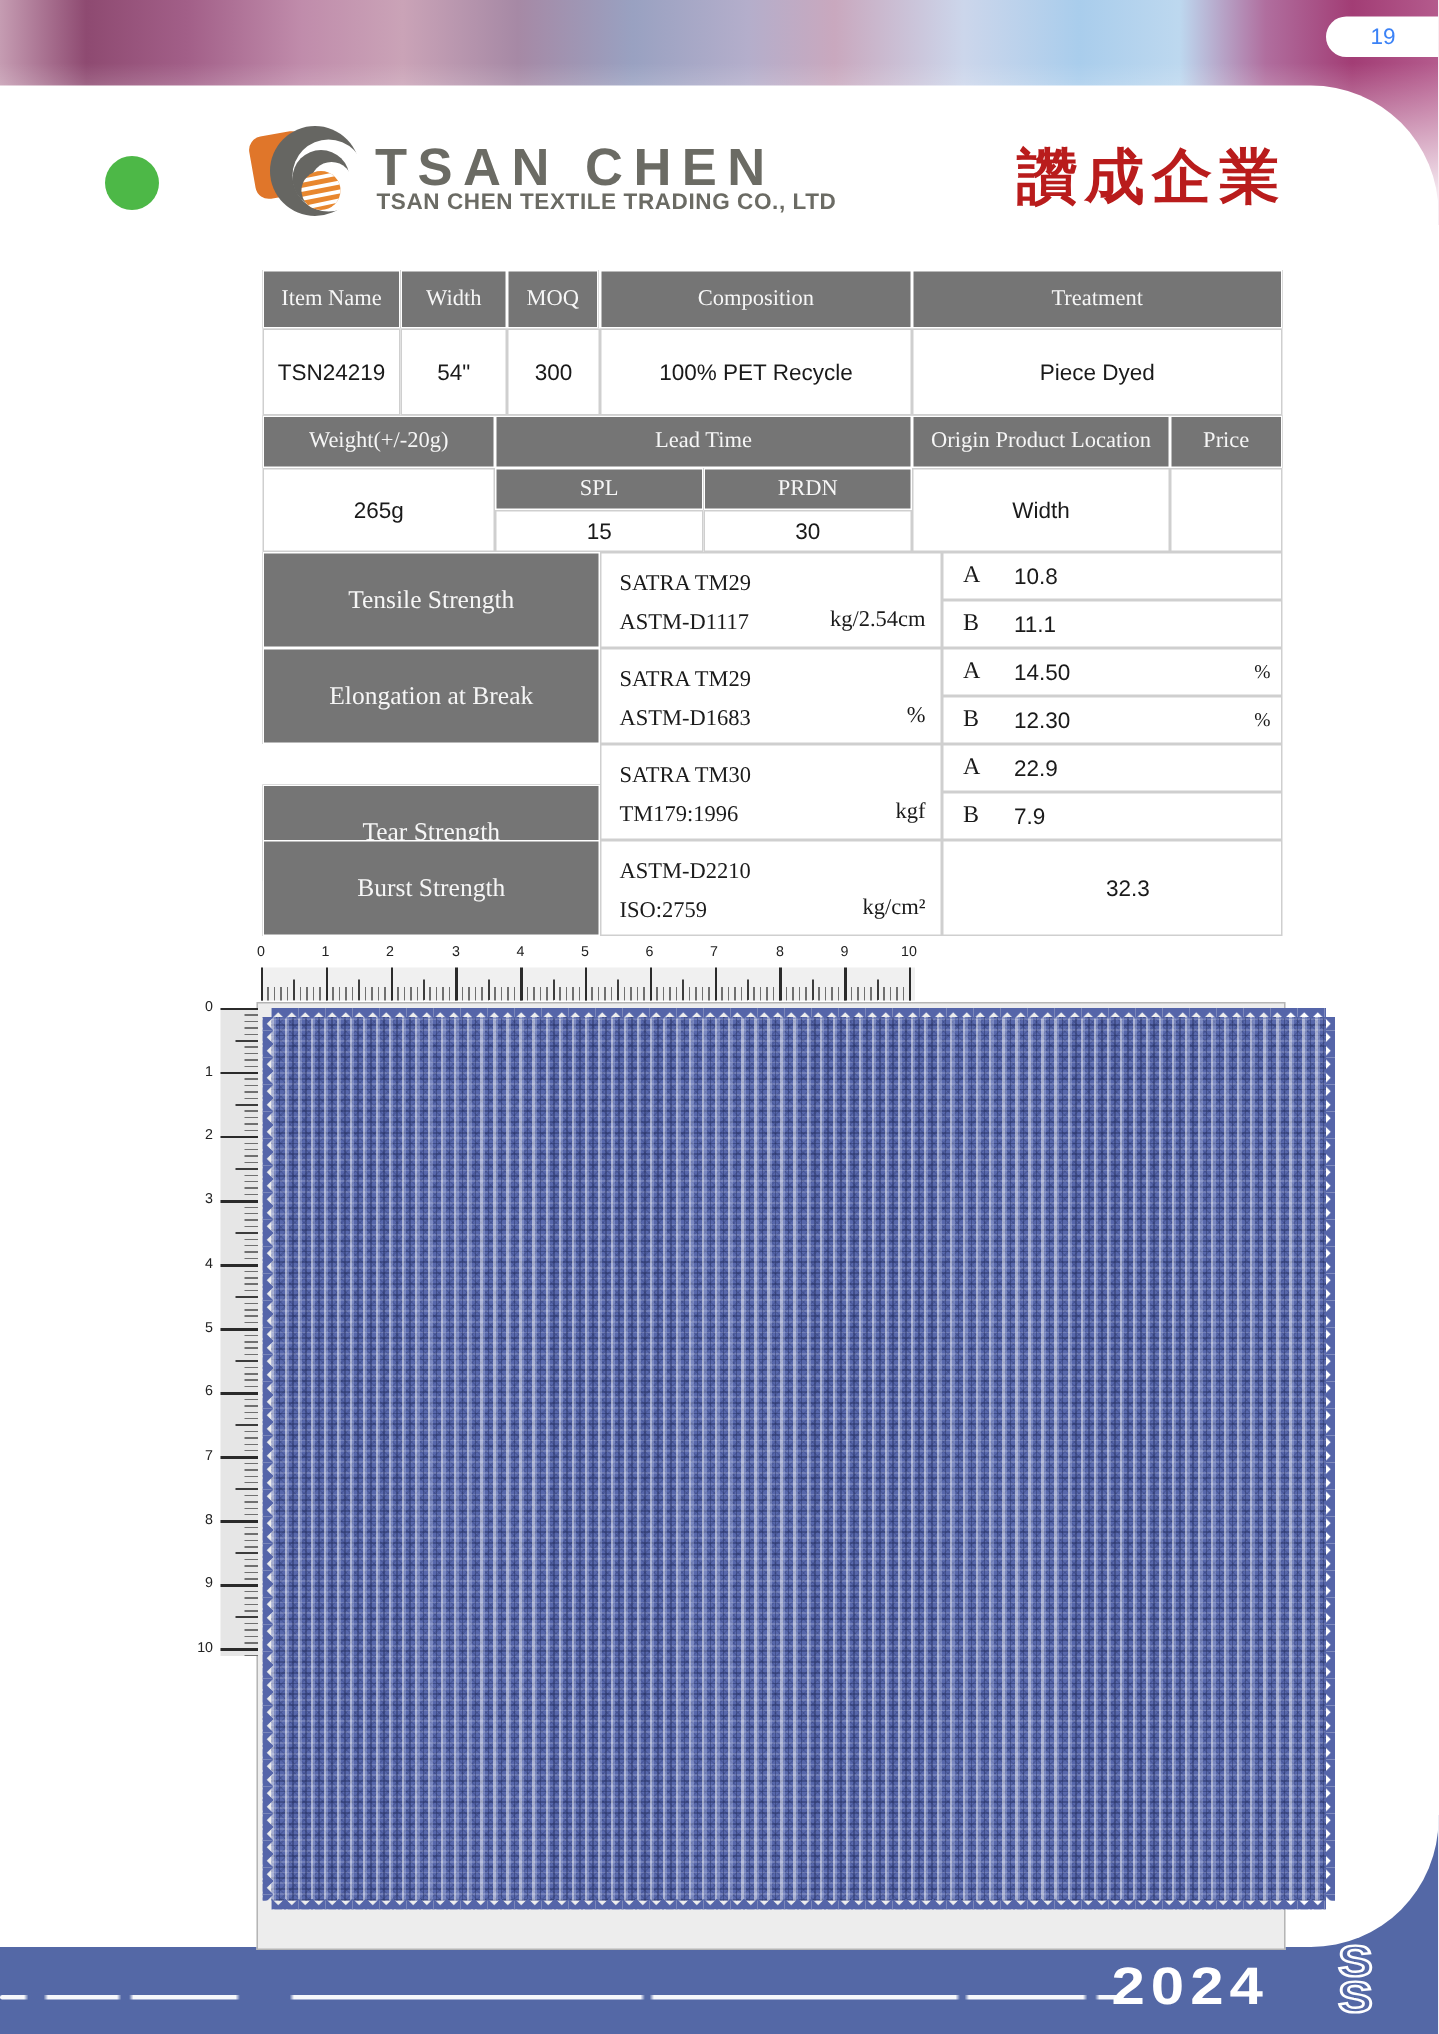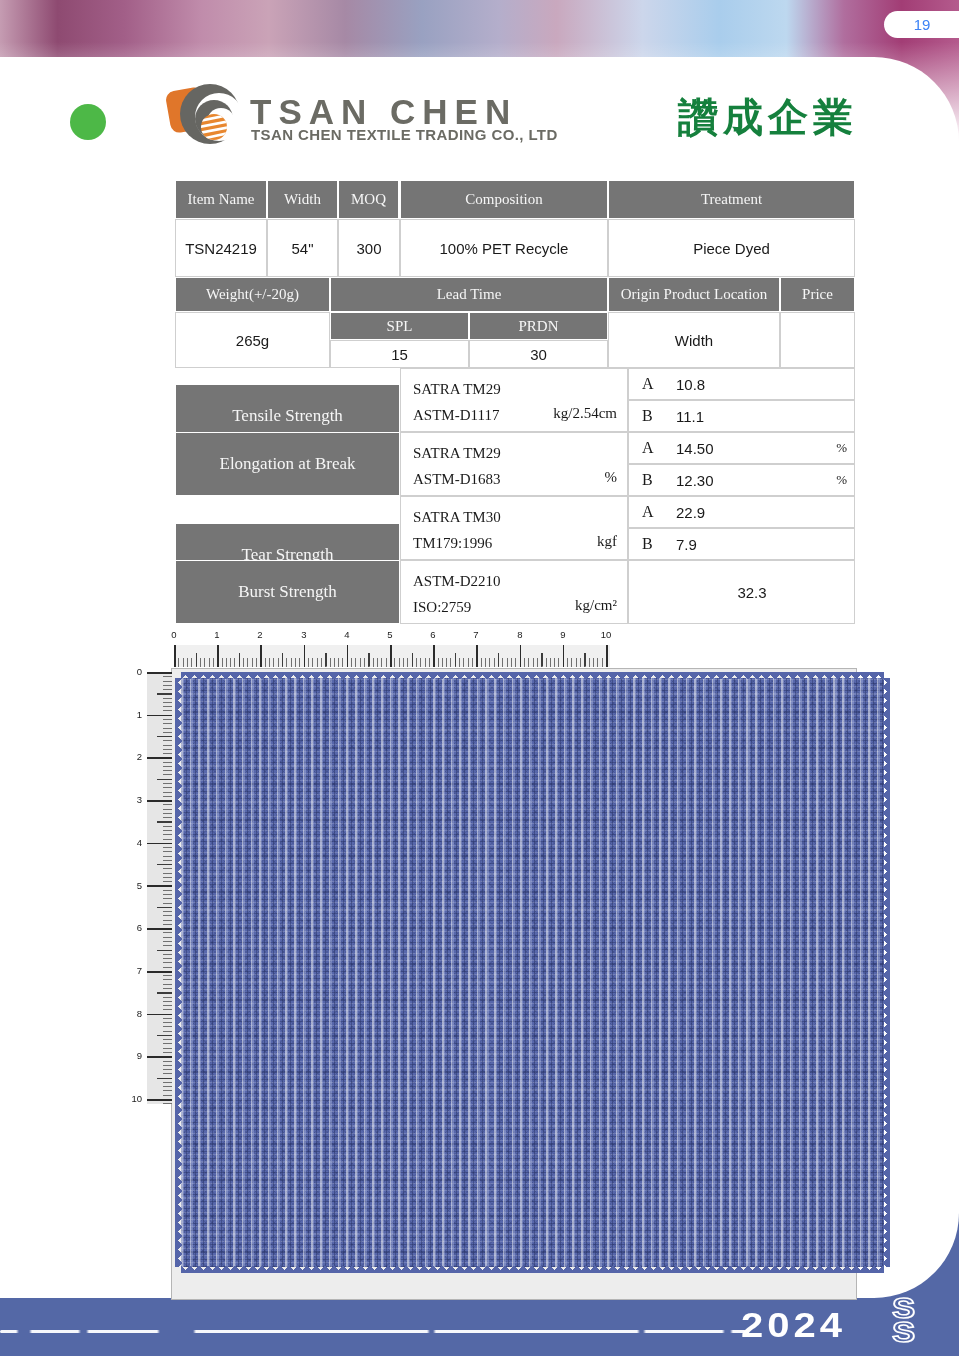--- a/index.html
+++ b/index.html
@@ -21,21 +21,21 @@
     font-size:15px;color:#3b82f6;}
 
   
   .green-dot{position:absolute;left:70px;top:104px;width:36px;height:36px;border-radius:50%;background:#4db847;}
   .logo-svg{position:absolute;left:165px;top:82px;}
   .brand{position:absolute;left:250px;top:92px;font-size:35px;font-weight:bold;color:#6b6b64;
          letter-spacing:7px;font-family:"Liberation Sans",sans-serif;}
   .brand-sub{position:absolute;left:251px;top:126px;font-size:15px;font-weight:bold;color:#6b6b64;
          letter-spacing:.4px;}
   .brand-cjk{position:absolute;left:678px;top:90px;width:190px;font-size:40px;font-weight:bold;
-         color:#15803d;letter-spacing:5px;white-space:nowrap;}
+         color:#b91c1c;letter-spacing:5px;white-space:nowrap;}
 
   
   .hcell{position:absolute;box-sizing:border-box;background:#757575;border:1px solid #fff;
     color:#f6f6f6;display:flex;align-items:center;justify-content:center;text-align:center;
     font-family:"Liberation Serif",serif;font-size:15px;}
   .wcell{position:absolute;box-sizing:border-box;background:#fff;border:1px solid #cfcfcf;
     color:#1a1a1a;display:flex;align-items:center;justify-content:center;text-align:center;
     font-size:15px;}
   .tlabel{font-size:17px;}
   .method{display:block;text-align:left;padding:7px 0 0 12px;font-family:"Liberation Serif",serif;}
@@ -166,21 +166,21 @@
   <div class="hcell" style="left:780px;top:277px;width:75px;height:35px">Price</div>
 
   <div class="wcell" style="left:175px;top:312px;width:155px;height:56px">265g</div>
   <div class="hcell" style="left:330px;top:312px;width:139px;height:28px">SPL</div>
   <div class="hcell" style="left:469px;top:312px;width:139px;height:28px">PRDN</div>
   <div class="wcell" style="left:330px;top:340px;width:139px;height:28px">15</div>
   <div class="wcell" style="left:469px;top:340px;width:139px;height:28px">30</div>
   <div class="wcell" style="left:608px;top:312px;width:172px;height:56px">Width</div>
   <div class="wcell" style="left:780px;top:312px;width:75px;height:56px"></div>
 
-  <div class="hcell tlabel" style="left:175px;top:384px;width:225px;height:64px">Tensile Strength</div>
+  <div class="hcell tlabel" style="left:175px;top:368px;width:225px;height:64px">Tensile Strength</div>
   <div class="wcell method" style="left:400px;top:368px;width:228px;height:64px">
     <div class="mline">SATRA TM29</div>
     <div class="mline">ASTM-D1117</div>
     <span class="unit">kg/2.54cm</span>
   </div>
   <div class="wcell trow" style="left:628px;top:368px;width:227px;height:32px">
     <span class="tl">A</span>
     <span class="tv">10.8</span>
     <span class="ts"></span>
   </div>

